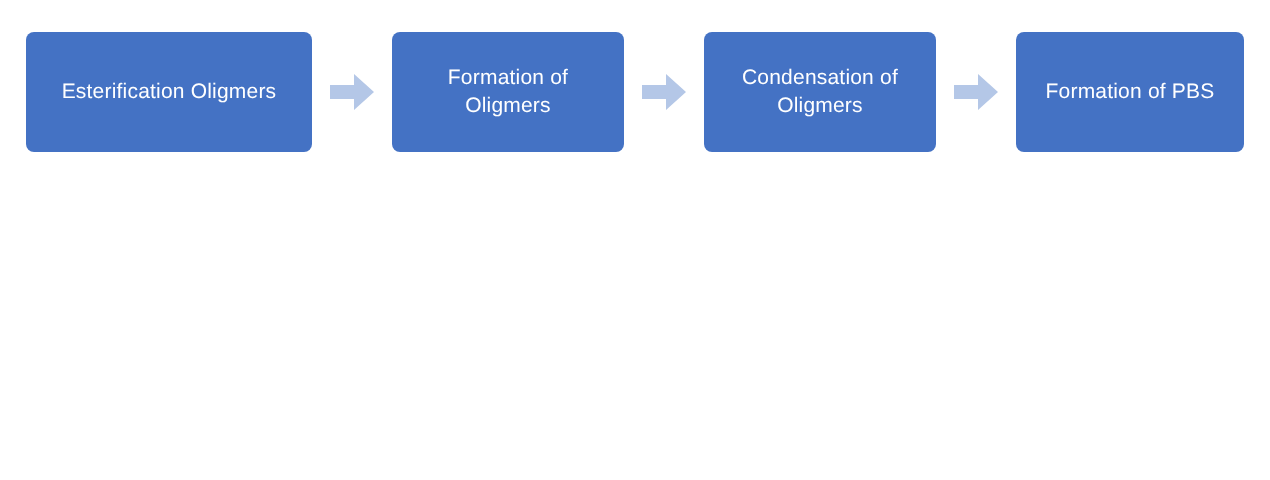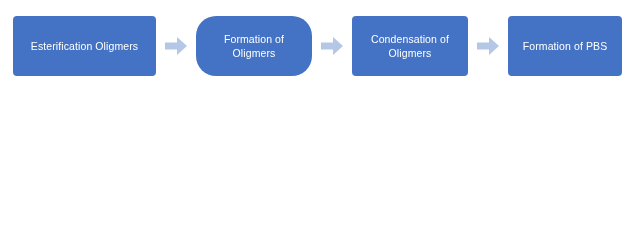--- a/index.html
+++ b/index.html
@@ -40,21 +40,21 @@
     color: #ffffff;
     font-family: "Liberation Sans", sans-serif;
     font-size: 10.5px;
     line-height: 14px;
     text-align: center;
     font-weight: 400;
     white-space: pre-line;
     letter-spacing: 0.1px;
   }
   .step-1 { width: 143px; }
-  .step-2 { width: 116px; border-radius: 20px; }
+  .step-2 { width: 116px; }
   .step-3 { width: 116px; }
   .step-4 { width: 114px; }
 
   .arrow-connector {
     flex: none;
     width: 24px;
     height: 24px;
     margin: 0 8px;
     display: block;
   }

